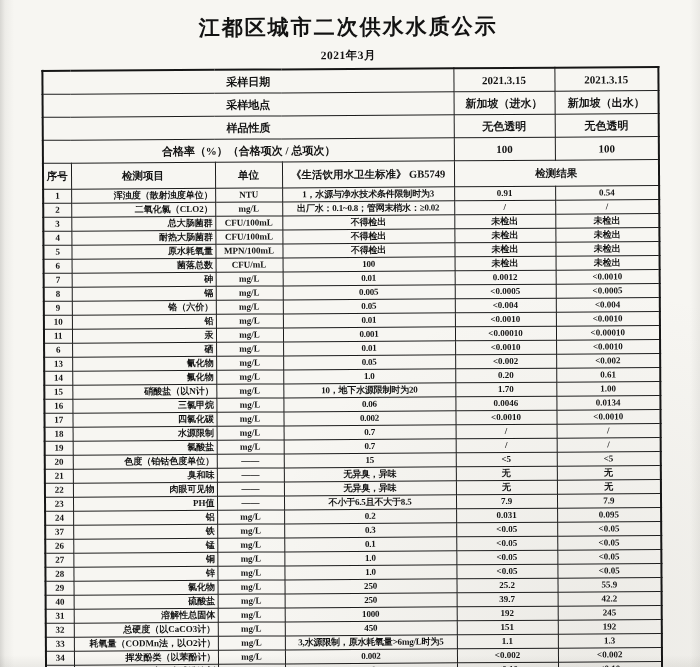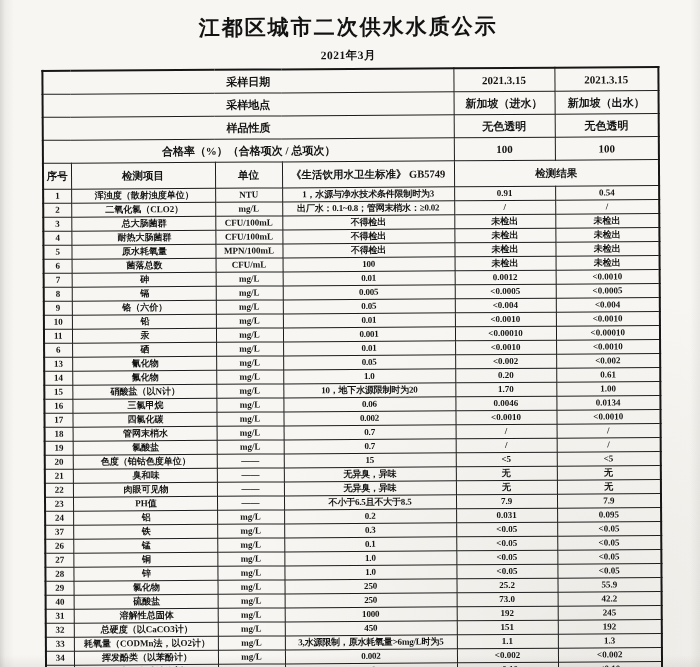--- a/index.html
+++ b/index.html
@@ -49,21 +49,21 @@
     font-weight:700;font-size:11px;
   }
   tr.head-row th{
     height:25px;
     font-weight:700;font-size:10.5px;
   }
   tr.data-row td{
     height:13px;line-height:13px;
     font-weight:700;font-size:9px;
   }
-  tr.data-row td.c-item{text-align:center;padding-left:4px;}
+  tr.data-row td.c-item{text-align:right;padding-left:4px;}
   tr.data-row td.c-std{letter-spacing:-.2px;}
 </style>
 </head>
 <body>
 
 <div class="sheet">
   <h1 class="page-title">江都区城市二次供水水质公示</h1>
   <div class="page-subtitle">2021年3月</div>
 
   <table class="wq">
@@ -238,21 +238,21 @@
         <tr class="data-row">
        <td class="c-no">17</td>
        <td class="c-item">四氯化碳</td>
        <td class="c-unit">mg/L</td>
        <td class="c-std">0.002</td>
        <td class="c-r1">&lt;0.0010</td>
        <td class="c-r2">&lt;0.0010</td>
      </tr>
         <tr class="data-row">
        <td class="c-no">18</td>
-       <td class="c-item">管网末梢水</td>
+       <td class="c-item">水源限制</td>
        <td class="c-unit">mg/L</td>
        <td class="c-std">0.7</td>
        <td class="c-r1">/</td>
        <td class="c-r2">/</td>
      </tr>
         <tr class="data-row">
        <td class="c-no">19</td>
        <td class="c-item">氯酸盐</td>
        <td class="c-unit">mg/L</td>
        <td class="c-std">0.7</td>
@@ -337,21 +337,21 @@
        <td class="c-unit">mg/L</td>
        <td class="c-std">250</td>
        <td class="c-r1">25.2</td>
        <td class="c-r2">55.9</td>
      </tr>
         <tr class="data-row">
        <td class="c-no">40</td>
        <td class="c-item">硫酸盐</td>
        <td class="c-unit">mg/L</td>
        <td class="c-std">250</td>
-       <td class="c-r1">73.0</td>
+       <td class="c-r1">39.7</td>
        <td class="c-r2">42.2</td>
      </tr>
         <tr class="data-row">
        <td class="c-no">31</td>
        <td class="c-item">溶解性总固体</td>
        <td class="c-unit">mg/L</td>
        <td class="c-std">1000</td>
        <td class="c-r1">192</td>
        <td class="c-r2">245</td>
      </tr>

